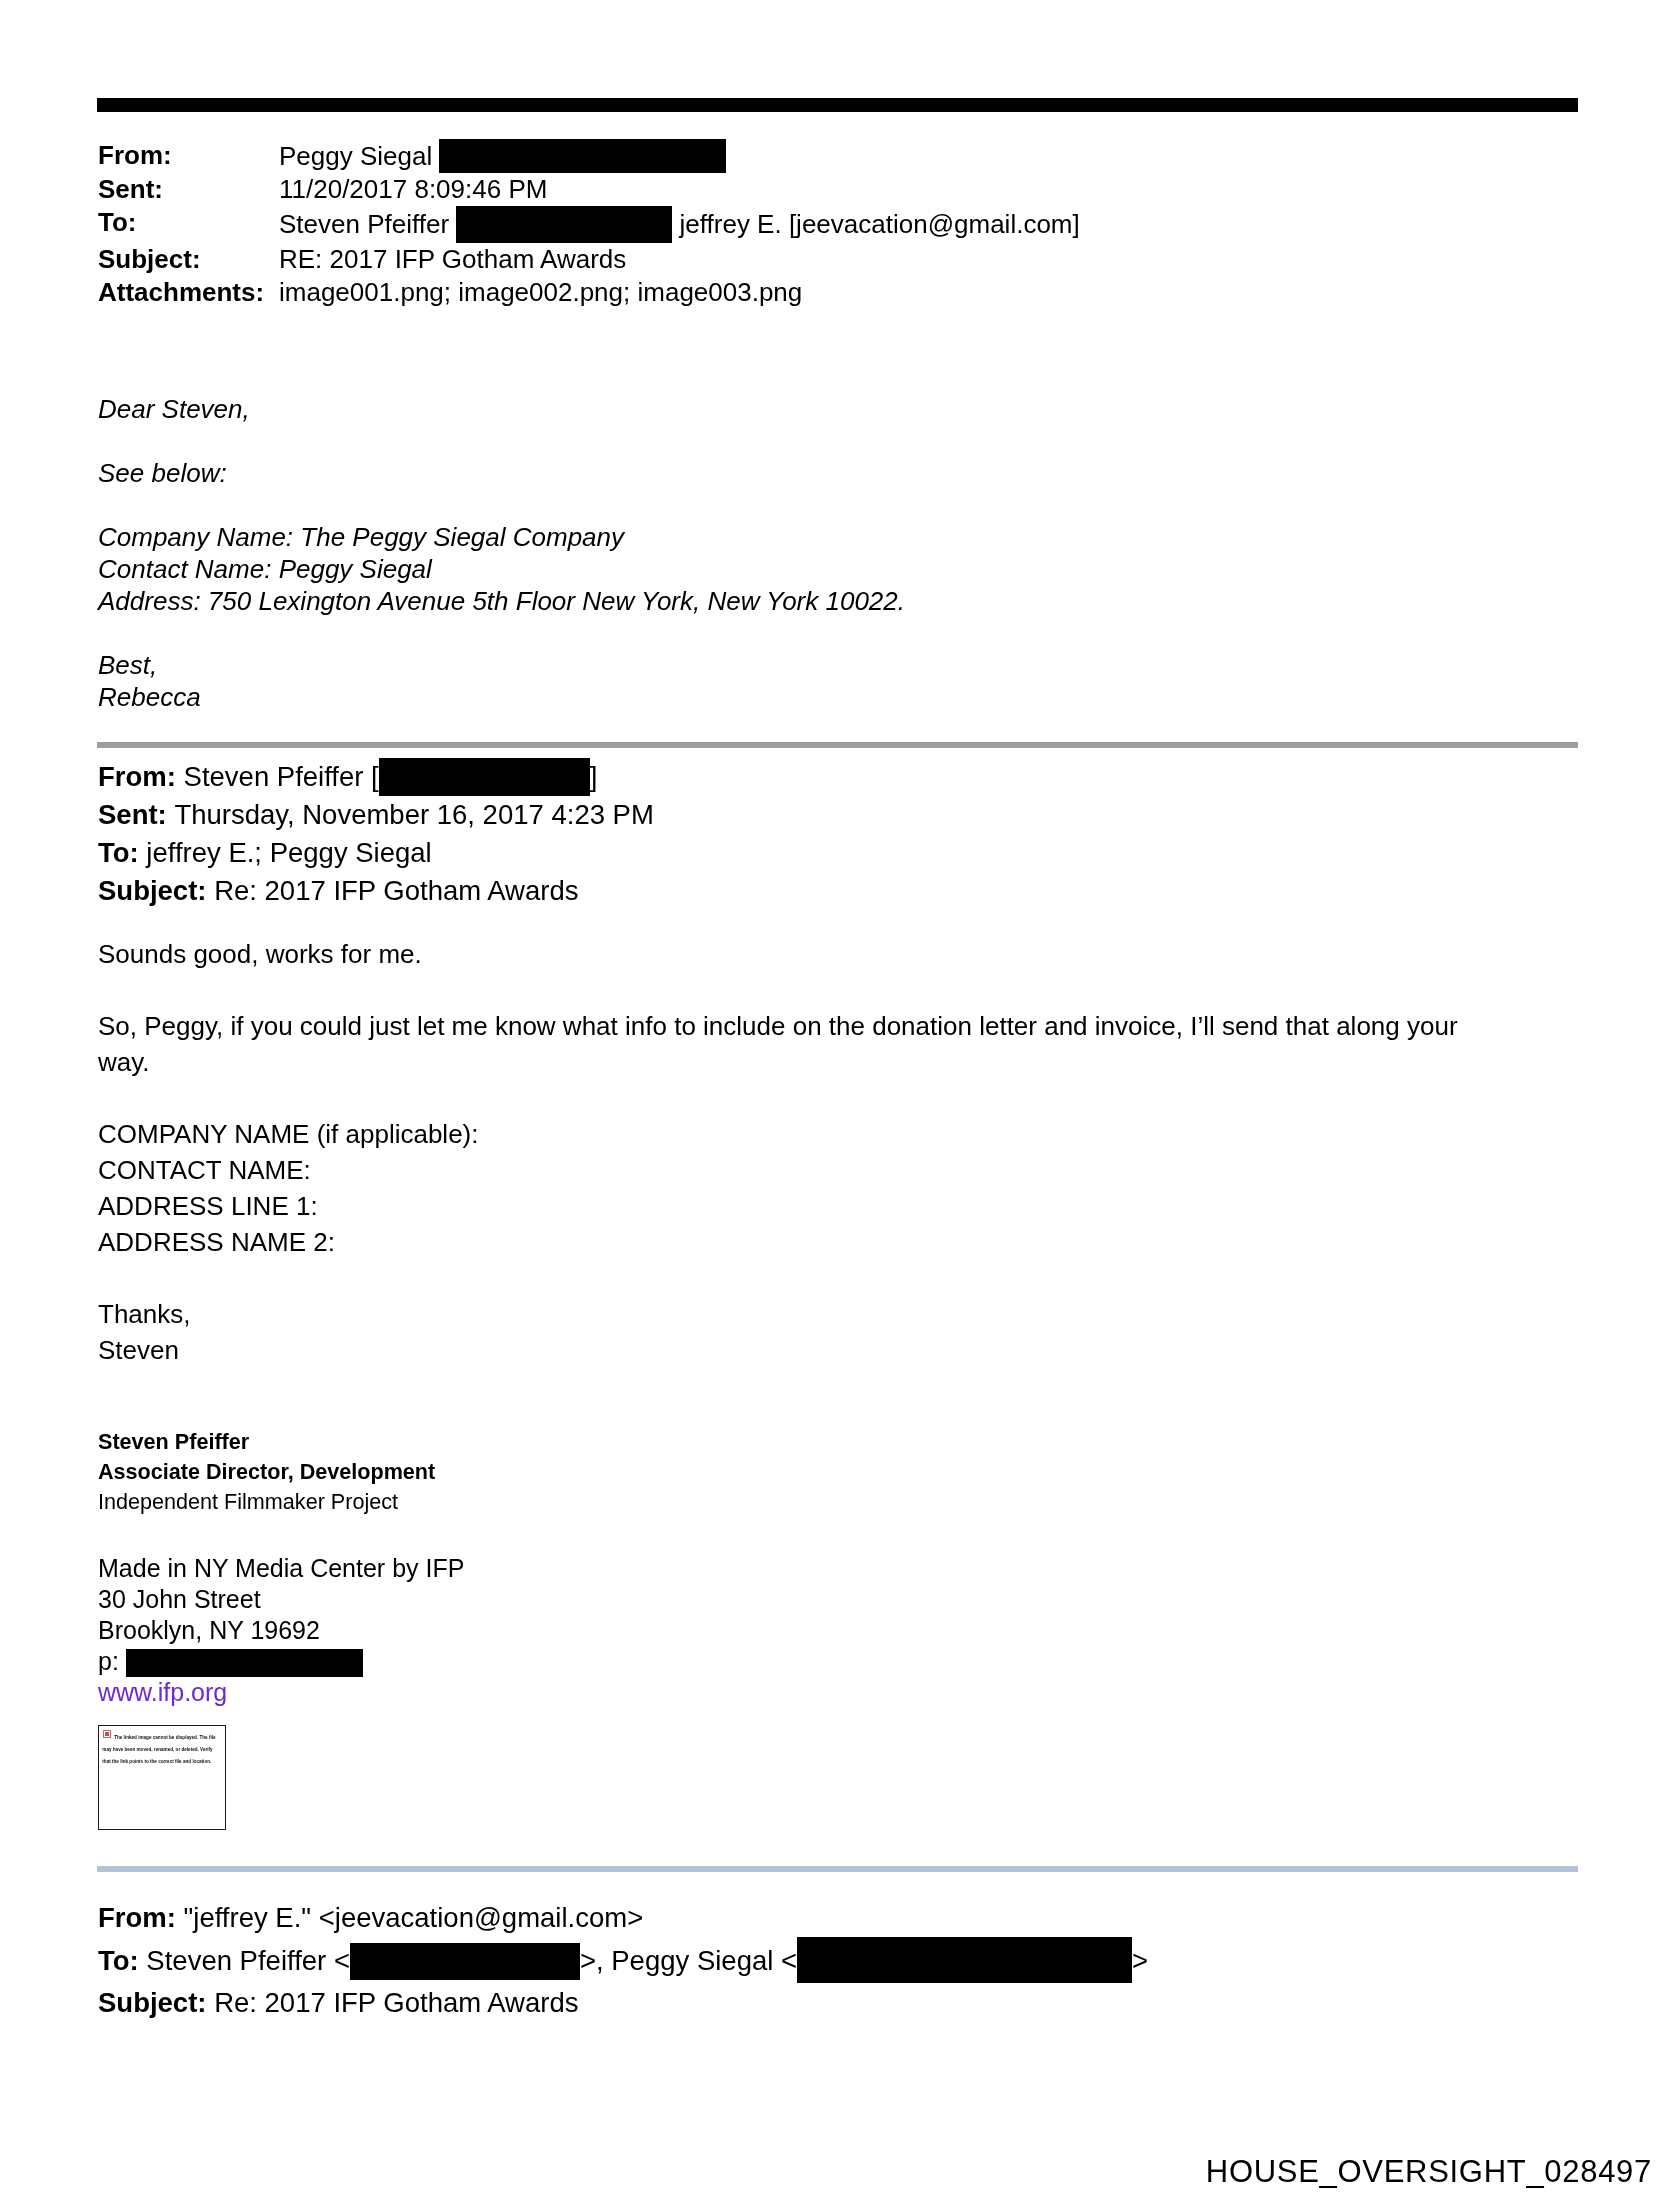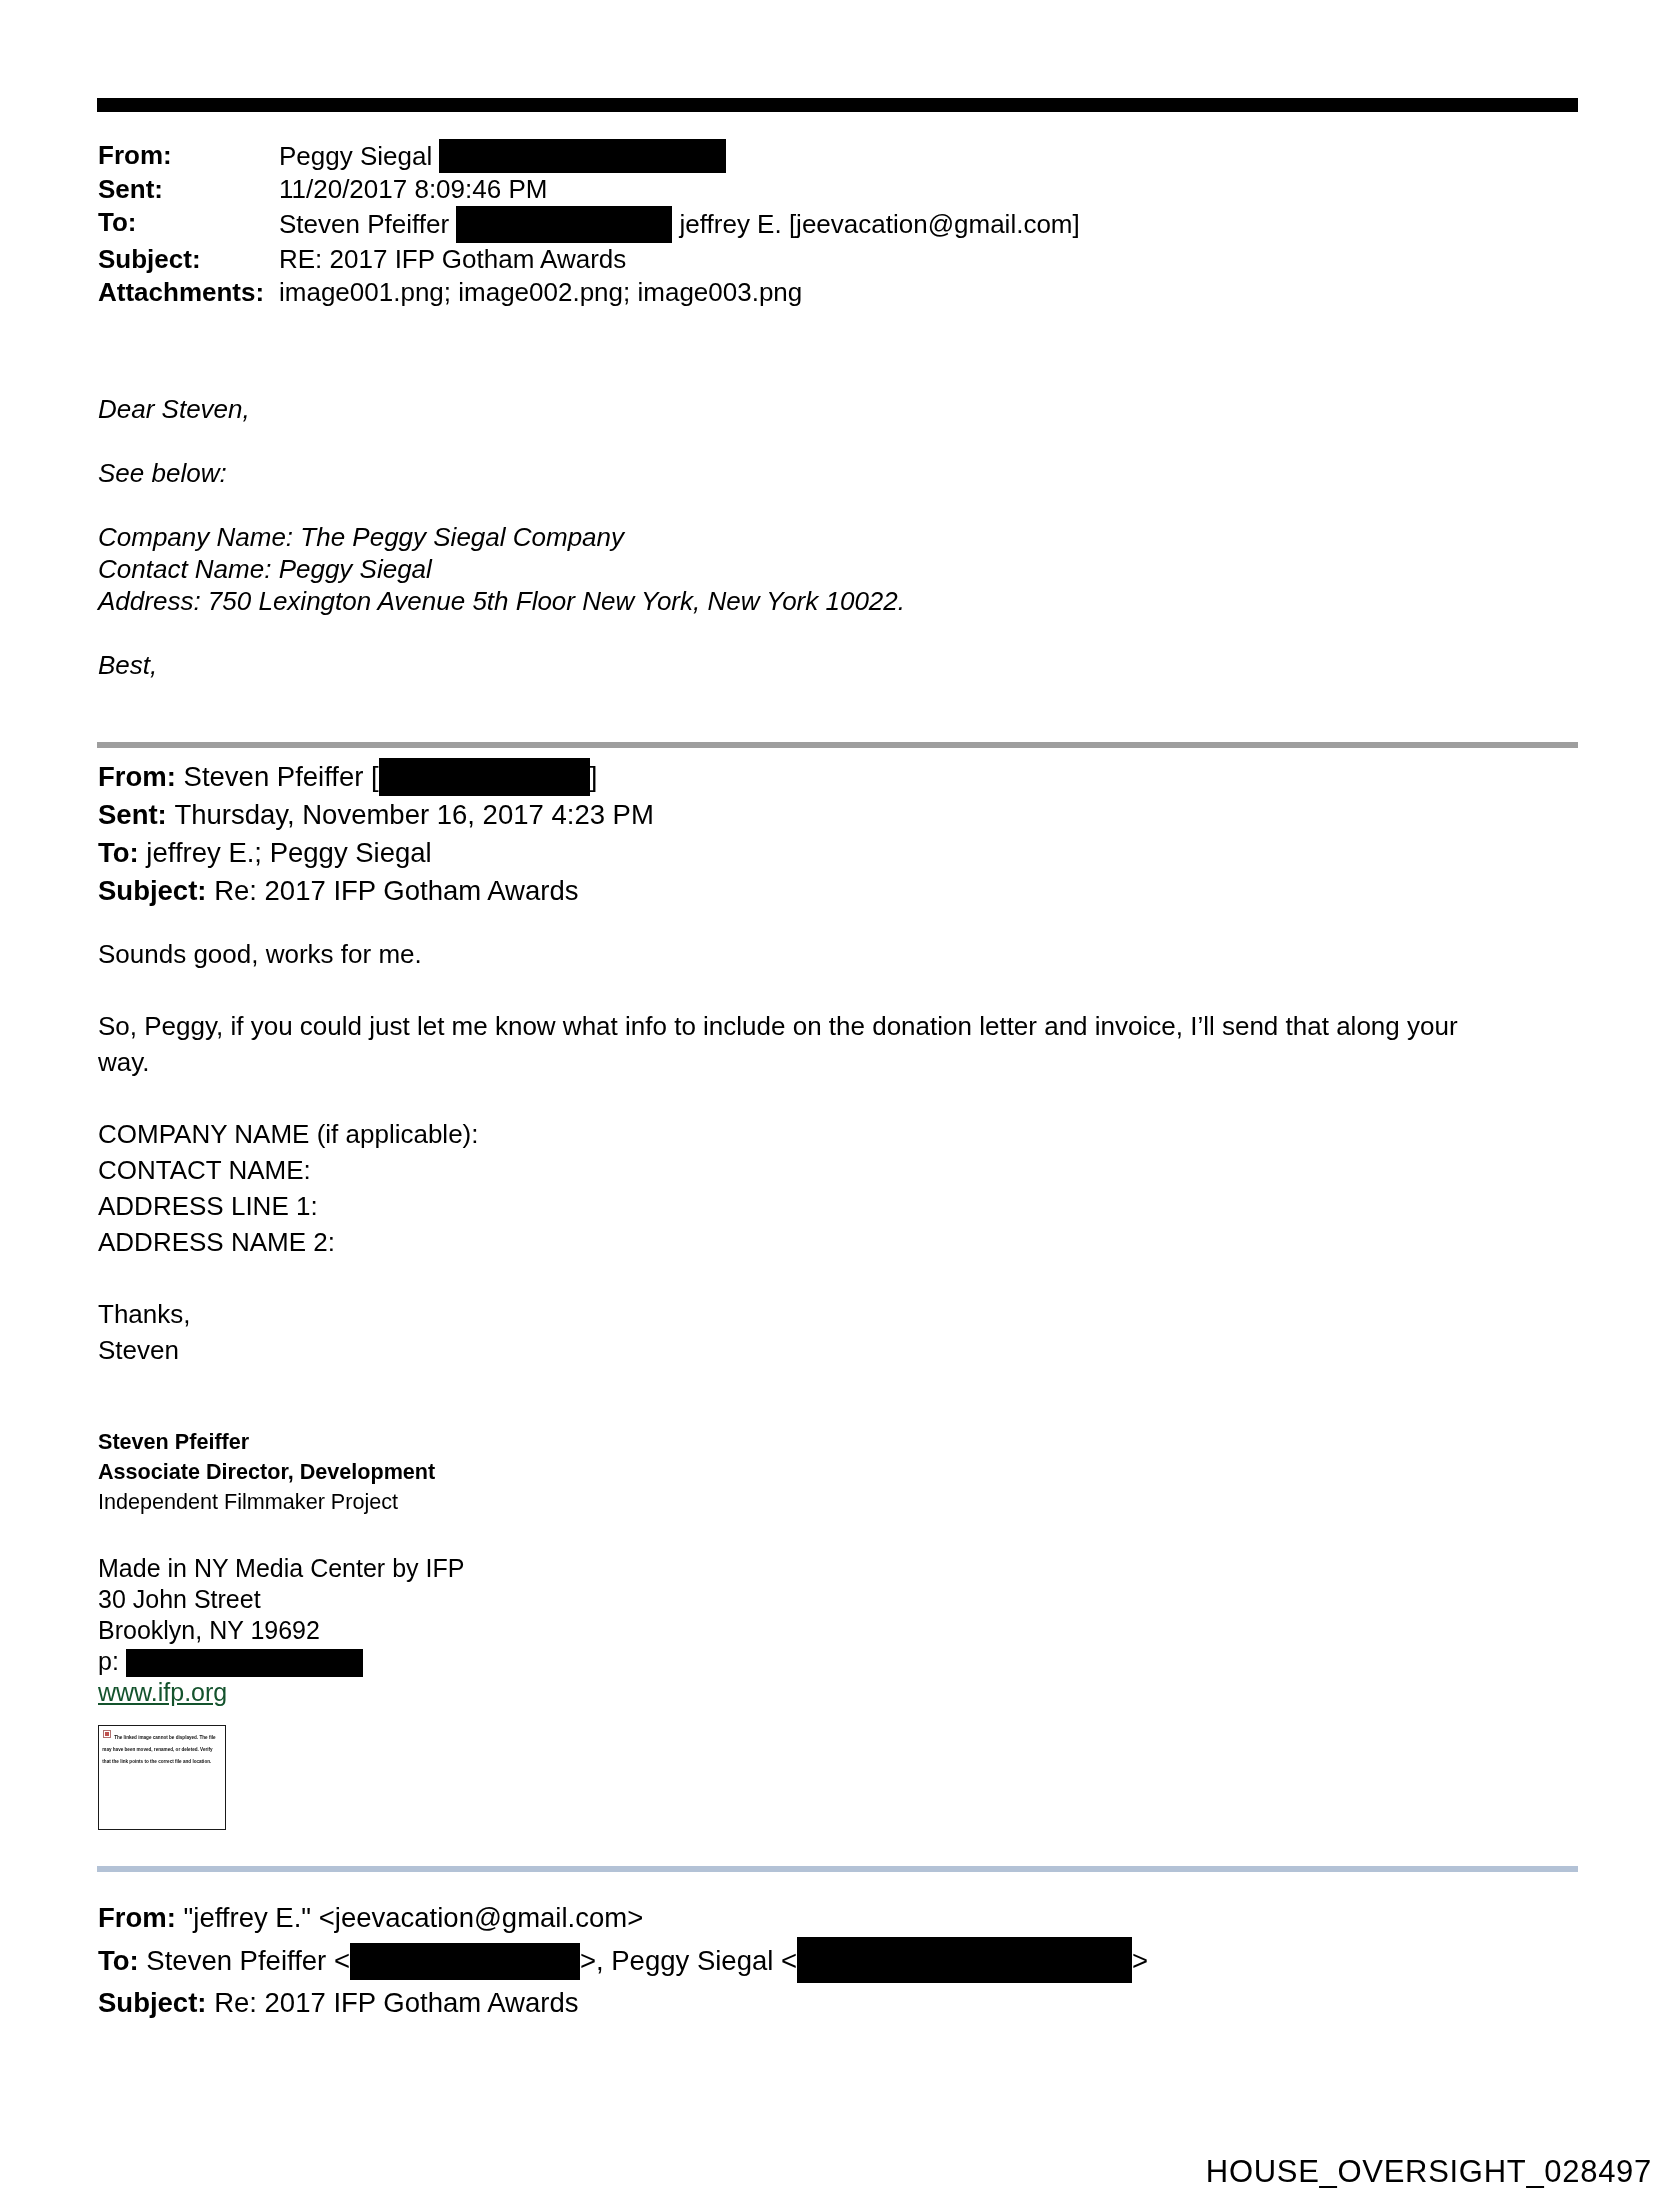--- a/index.html
+++ b/index.html
@@ -34,21 +34,21 @@
 
   .body2 { left:98px; top:936px; width:1525px; font-size:26px; }
   .body2 div { line-height:36px; white-space:nowrap; }
 
   .sigblock { left:98px; top:1427px; width:916px; font-size:21.6px; }
   .sigblock div { line-height:30px; }
   .sig-bold { font-weight:bold; }
 
   .addrblock { left:98px; top:1553px; width:916px; font-size:25px; }
   .addrblock div { line-height:31px; }
-  .weblink { color:#14532d; text-decoration:underline; cursor:pointer;text-align:center; }
+  .weblink { color:#6d28d9; cursor:pointer;text-align:center; }
 
   
   .bar { display:inline-block; background:#000; }
   .bar-h1-from { width:287px; height:34px; vertical-align:-8.5px; }
   .bar-h1-to   { width:216px; height:37px; vertical-align:-10.5px; }
   .bar-h2-from { width:211px; height:38px; vertical-align:-9.8px; }
   .bar-p       { width:237px; height:27.5px; vertical-align:-6.5px; }
   .bar-h3-to1  { width:230px; height:37px; vertical-align:-9.8px; }
   .bar-h3-to2  { width:335px; height:46px; vertical-align:-13px; }
 
@@ -108,20 +108,21 @@
   </div>
 </div>
 
 <div class="abs body1">
   <div>Dear Steven,</div>
   <div class="gap49">See below:</div>
   <div class="gap49">Company Name: The Peggy Siegal Company</div>
   <div>Contact Name: Peggy Siegal</div>
   <div>Address: 750 Lexington Avenue 5th Floor New York, New York 10022.</div>
   <div class="gap49">Best,</div>
+  <div>Rebecca</div>
 </div>
 
 <div class="abs divider-gray"></div>
 
 <div class="abs header2">
   <div><b>From:</b>&nbsp;<span>Steven Pfeiffer [</span><span class="bar bar-h2-from"></span><span>]</span></div>
   <div><b>Sent:</b>&nbsp;<span>Thursday, November 16, 2017 4:23 PM</span></div>
   <div><b>To:</b>&nbsp;<span>jeffrey E.; Peggy Siegal</span></div>
   <div><b>Subject:</b>&nbsp;<span>Re: 2017 IFP Gotham Awards</span></div>
 </div>

